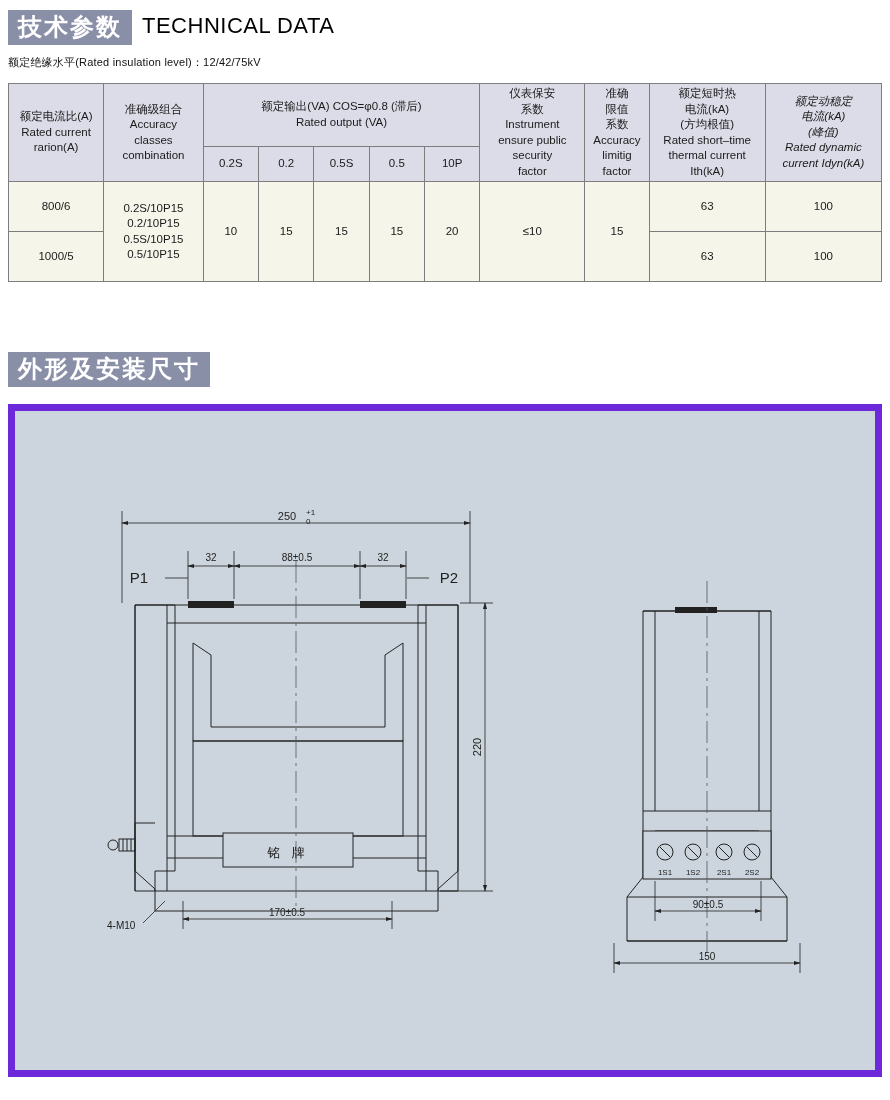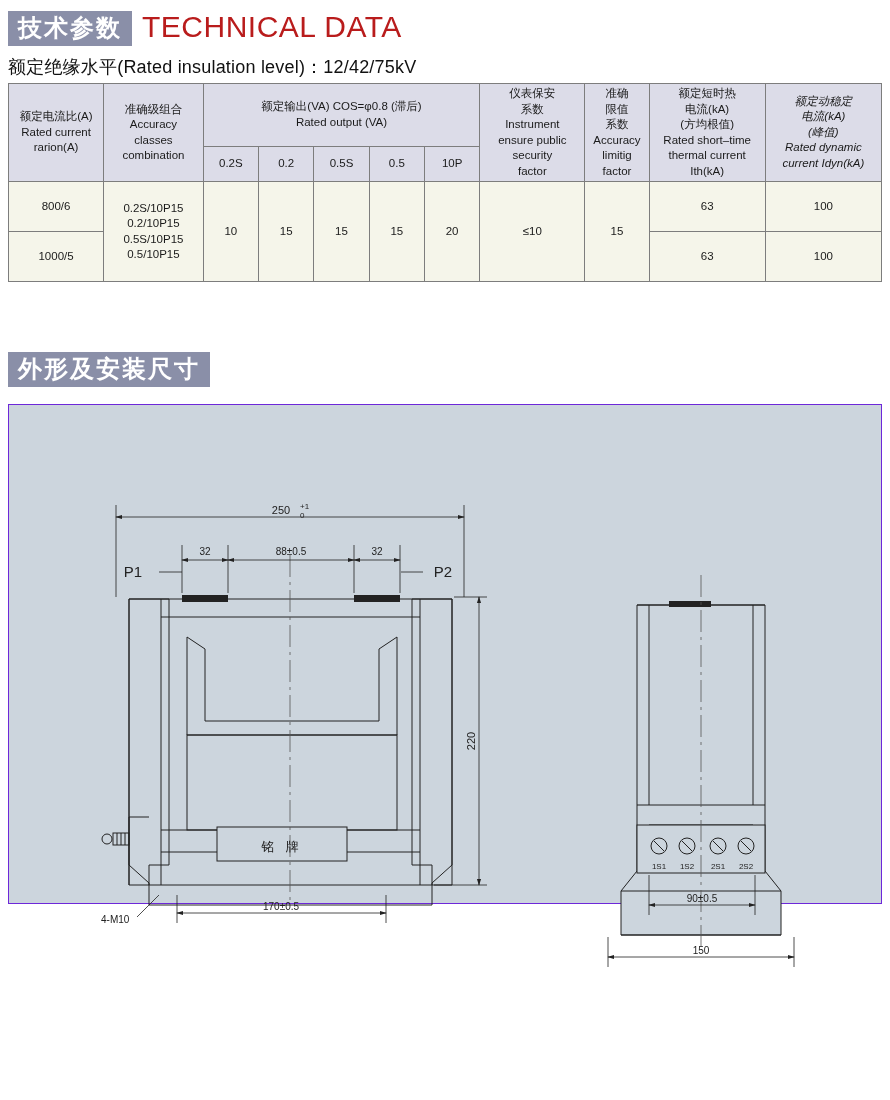--- a/index.html
+++ b/index.html
@@ -18,33 +18,33 @@
     background: #8a8fa8;
     color: #ffffff;
     font-weight: bold;
     font-size: 24px;
     letter-spacing: 2px;
     padding: 4px 10px 5px 10px;
     line-height: 1.1;
     white-space: nowrap;
   }
   .sect-en {
-    color: #b91c1c;
-    font-size: 30px;
+    color: #000000;
+    font-size: 22px;
     letter-spacing: 0.5px;
     padding-bottom: 3px;
     white-space: nowrap;
   }
 
   #tech-head { position: absolute; left: 8px; top: 10px; width: 420px; }
 
   .ins-line {
     position: absolute;
     left: 8px; top: 55px;
-    font-size: 18px;
+    font-size: 11px;
     color: #111;
     letter-spacing: 0.2px;
   }
 
   
   table.tech {
     position: absolute;
     left: 8px; top: 83px;
     width: 874px;
     border-collapse: collapse;
@@ -68,23 +68,23 @@
   .cell-th { width: 105px; margin-top: 33px; }
   .cell-dyn { width: 105px; font-style: italic; }
   .row-ratio { height: 50px; }
 
   
   #out-head { position: absolute; left: 8px; top: 352px; width: 700px; }
 
   .drawing-area {
     position: absolute;
     left: 8px; top: 404px;
-    width: 874px; height: 500px;
+    width: 874px; height: 673px;
     background: #ccd5dd;
-    border: 1px solid #6d28d9;
+    border: 7px solid #6d28d9;
   }
   .drawing-area svg { display: block; }
 
   .lbl { font-family: "Liberation Sans", sans-serif; fill: #222; }
 </style>
 </head>
 <body>
 
 <div class="page">
 

